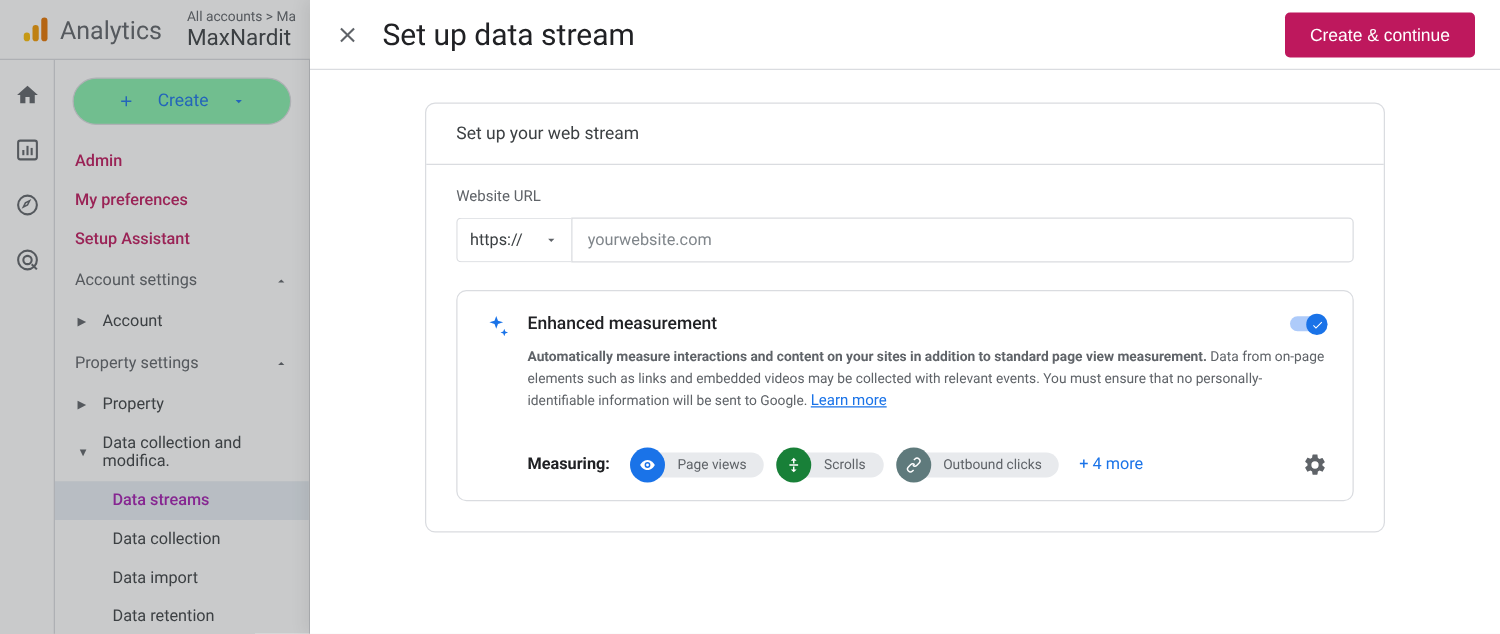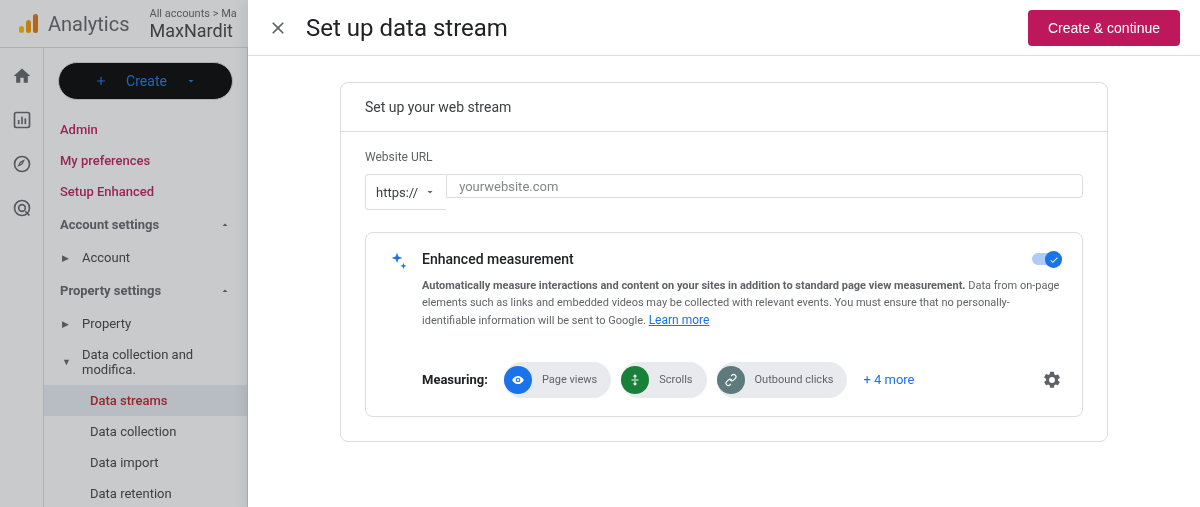--- a/index.html
+++ b/index.html
@@ -79,57 +79,56 @@
       margin: 0 14px 14px;
       height: 38px;
       border: 1px solid #dadce0;
       border-radius: 50px;
       display: flex;
       align-items: center;
       justify-content: center;
       gap: 18px;
       color: #1a73e8;
       font-size: 14px;
-      background: #000000;
+      background: #86efac;
     }
     .create-btn svg { width: 14px; height: 14px; fill: #1a73e8; }
 
     .section-item {
       padding: 8px 16px;
       font-size: 13px;
       color: #be185d;
       font-weight: 500;
     }
     .section-header {
       padding: 10px 16px;
       font-size: 13px;
       color: #5f6368;
       display: flex;
       justify-content: space-between;
       align-items: center;
-      font-weight: bold;
     }
     .chev { width: 12px; height: 12px; fill: #5f6368; }
     .sub-item-row {
       display: flex;
       align-items: center;
       gap: 12px;
       padding: 8px 16px 8px 18px;
       color: #3c4043;
       font-size: 13px;
     }
     .sub-item-row .tri { font-size: 9px; color: #5f6368; width: 8px; }
     .sub-sub-item {
       padding: 8px 16px 8px 46px;
       font-size: 13px;
       color: #3c4043;
     }
     .sub-sub-item.active {
       background: #e8eef4;
-      color: #b91c1c;
+      color: #a21caf;
       font-weight: 500;
     }
 
     
     .modal {
       position: absolute;
       left: 248px; right: 0; top: 0; bottom: 0;
       background: #fff;
       z-index: 10;
       box-shadow: -4px 0 12px rgba(0,0,0,0.08);
@@ -182,30 +181,30 @@
     .field-label { font-size: 12px; color: #5f6368; margin-bottom: 10px; }
     .url-group { display: flex; }
     .protocol-select {
       border: 1px solid #dadce0;
       border-right: none;
       border-radius: 4px 0 0 4px;
       height: 36px;
       padding: 0 10px;
       display: flex;
       align-items: center;
-      gap: 6px;
+      gap: 17px;
       font-size: 13px;
       color: #3c4043;
       background: #fff;
     }
     .url-input {
       flex: 1;
       border: 1px solid #dadce0;
       border-radius: 0 4px 4px 0;
-      height: 24px;
+      height: 36px;
       padding: 0 12px;
       color: #80868b;
       display: flex;
       align-items: center;
       font-size: 13px;
     }
     .text-input {
       border: 2px solid #1a73e8;
       border-radius: 4px;
       height: 36px;
@@ -272,21 +271,21 @@
       display: flex;
       align-items: center;
       gap: 10px;
     }
     .measuring-label { font-size: 13px; font-weight: 700; color: #202124; margin-right: 6px; }
     .chip {
       display: flex;
       align-items: center;
       background: #e8eaed;
       border-radius: 40px;
-      height: 36px;
+      height: 20px;
       padding-right: 14px;
       font-size: 11px;
       color: #5f6368;
     }
     .chip-icon {
       width: 28px;
       height: 28px;
       border-radius: 50%;
       display: flex;
       align-items: center;
@@ -352,21 +351,21 @@
           <path d="M19 13h-6v6h-2v-6H5v-2h6V5h2v6h6v2z"></path>
         </svg>
       <span>Create</span>
       <svg viewBox="0 0 24 24" style="width:12px;height:12px;fill:#1a73e8">
           <path d="M7 10l5 5 5-5z"></path>
         </svg>
     </div>
 
     <div class="section-item">Admin</div>
     <div class="section-item">My preferences</div>
-    <div class="section-item">Setup Enhanced</div>
+    <div class="section-item">Setup Assistant</div>
 
     <div class="section-header">
       <span>Account settings</span>
       <svg class="chev" viewBox="0 0 24 24">
           <path d="M7 14l5-5 5 5z"></path>
         </svg>
     </div>
     <div class="sub-item-row">
       <span class="tri">▶</span>
       <span>Account</span>

